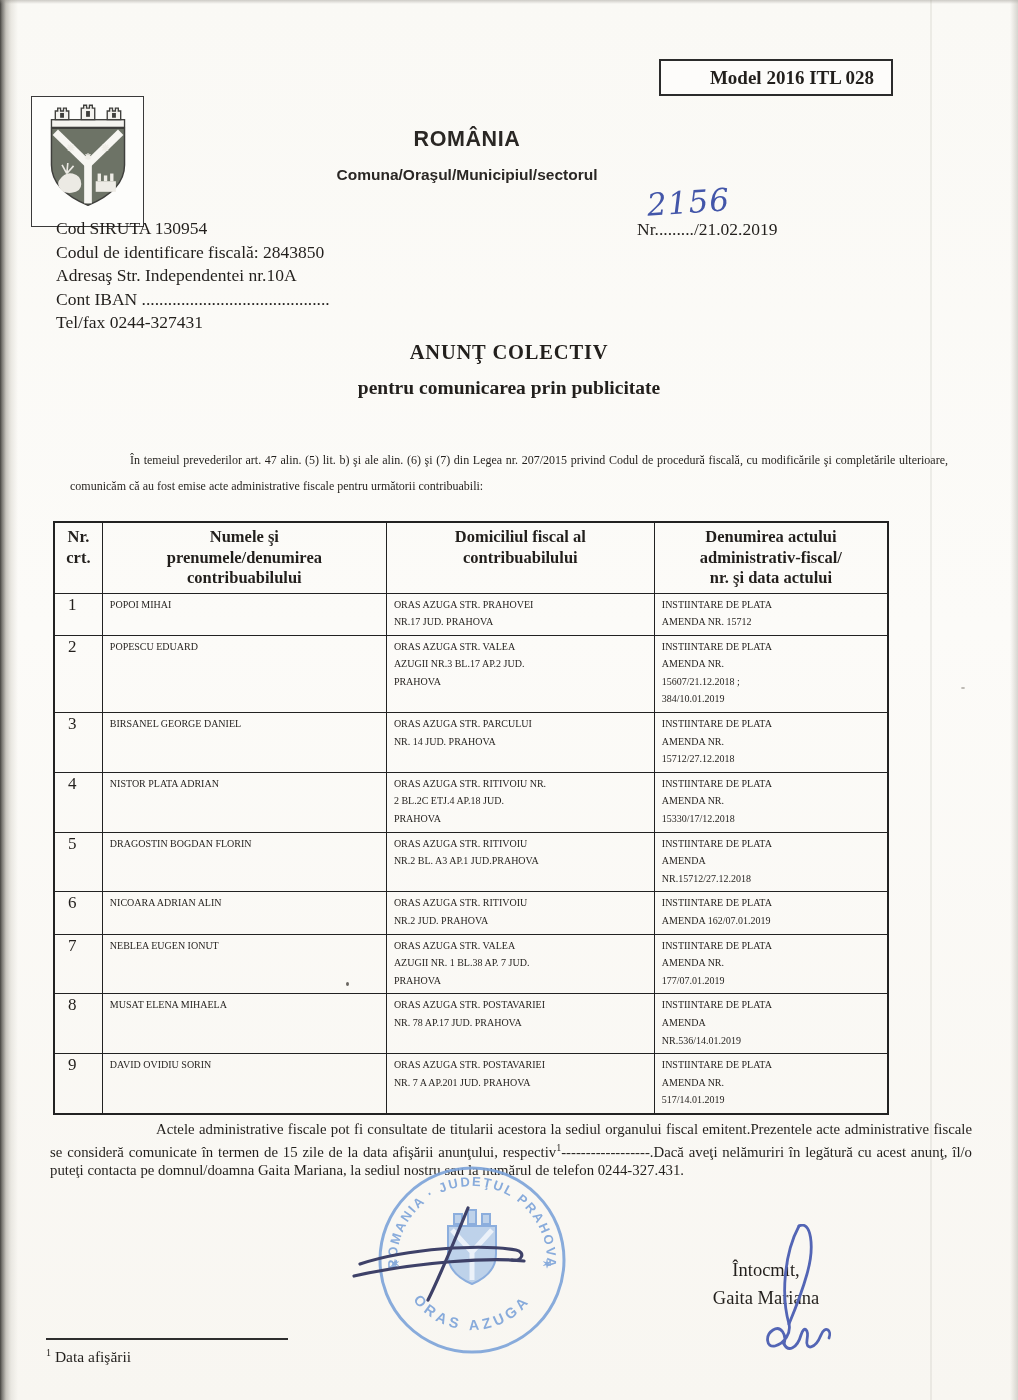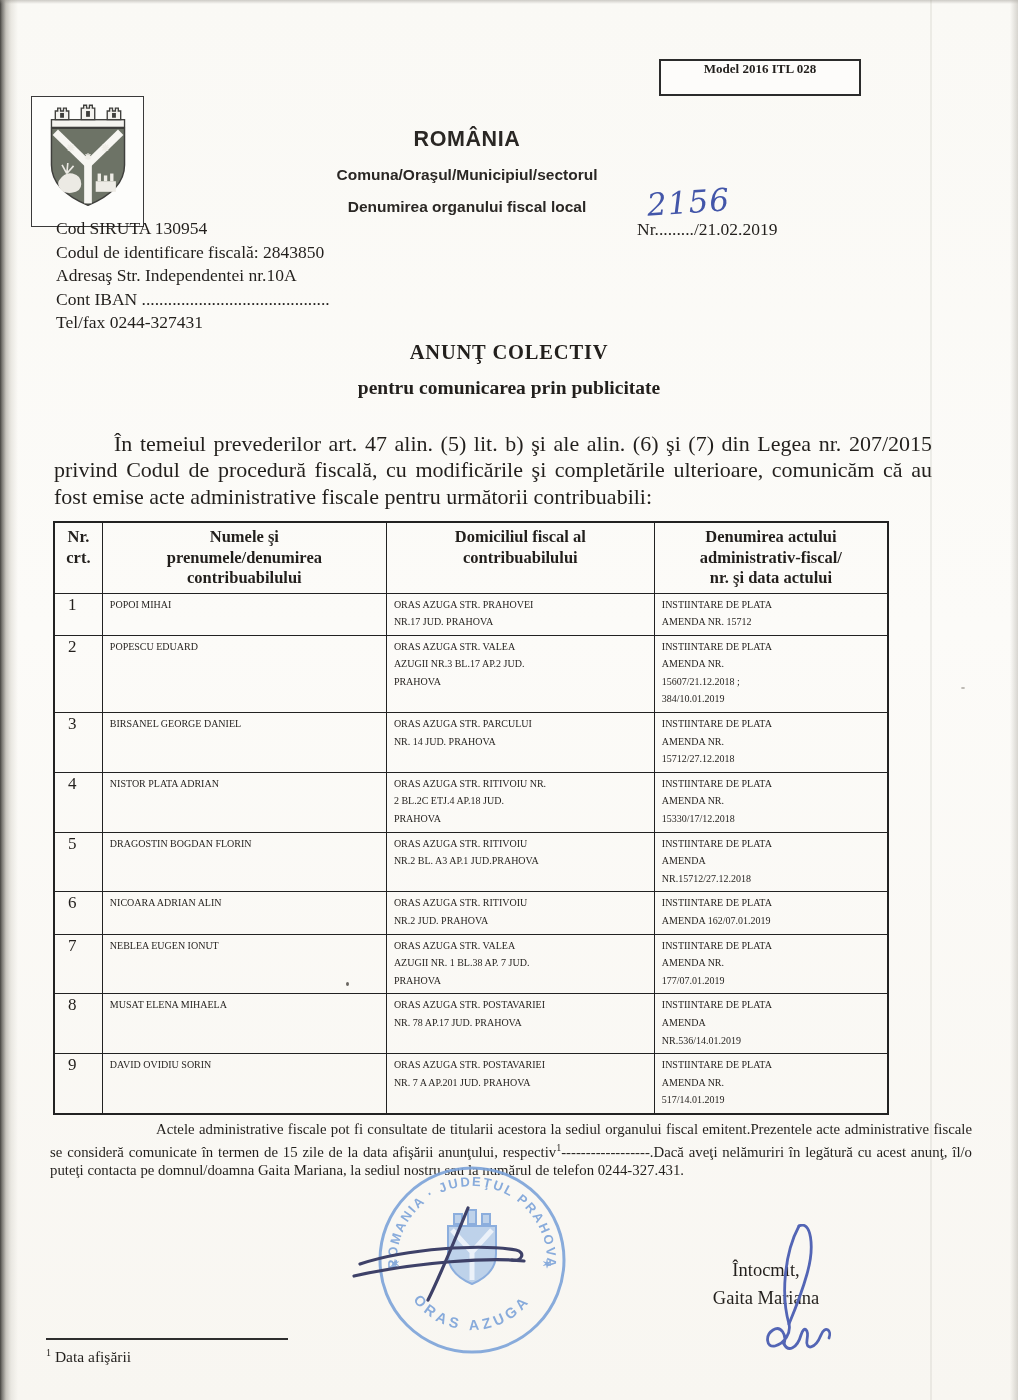--- a/index.html
+++ b/index.html
@@ -11,34 +11,34 @@
         background:linear-gradient(90deg,#44423e 0px,#7b7974 2px,#c7c4bd 6px,#e9e7e1 11px,rgba(250,249,245,0) 18px);}
   .edge-top{position:absolute;left:0;top:0;width:100%;height:4px;z-index:6;
         background:linear-gradient(180deg,rgba(150,147,140,.45),rgba(150,147,140,0));}
   .edge-right{position:absolute;right:0;top:0;width:8px;height:100%;z-index:6;
         background:linear-gradient(270deg,rgba(185,182,175,.55),rgba(185,182,175,0));}
   .fold{position:absolute;left:930px;top:0;width:2px;height:100%;background:rgba(173,170,162,.18);z-index:5;}
   .speck1{position:absolute;left:346px;top:982px;width:3px;height:4px;background:#6a6661;border-radius:50%;z-index:4;}
   .speck2{position:absolute;left:961px;top:687px;width:4px;height:2px;background:#b9b6af;border-radius:50%;z-index:4;}
   
   .model-box{position:absolute;left:659px;top:59px;width:198px;height:33px;border:2px solid #2b2b2b;
-        display:flex;justify-content:center;font-weight:bold;font-size:13px;background:#fdfcfa;}
+        display:flex;align-items:center;justify-content:center;font-weight:bold;font-size:19px;background:#fdfcfa;padding-left:32px;}
   .coat{position:absolute;left:31px;top:96px;width:111px;height:129px;border:1.5px solid #3a3a3a;
         background:#fdfdfb;display:flex;align-items:center;justify-content:center;}
   .letterhead{position:absolute;left:270px;top:127px;width:394px;text-align:center;
         font-family:"Liberation Sans",sans-serif;font-weight:bold;color:#2a2724;}
   .country{font-size:21.5px;letter-spacing:.6px;}
   .lh-line{font-size:15.5px;margin-top:14px;}
   .issuer{position:absolute;left:56px;top:217px;font-size:17.5px;line-height:23.6px;}
   .reg{position:absolute;left:637px;top:219px;font-size:17.5px;}
   .hand-nr{position:absolute;left:647px;top:184px;font-size:31px;color:#4356a9;font-style:italic;
         font-family:"DejaVu Serif",serif;transform:rotate(-4deg);letter-spacing:1px;z-index:3;}
   .doc-title{position:absolute;left:0;top:341px;width:100%;text-align:center;font-size:20.5px;font-weight:bold;letter-spacing:.8px;}
   .doc-subtitle{position:absolute;left:0;top:377px;width:100%;text-align:center;font-size:19.5px;font-weight:bold;}
-  .intro{position:absolute;left:54px;top:431px;width:878px;margin:0;font-size:22px;line-height:26.4px;
+  .intro{position:absolute;left:54px;top:431px;width:878px;margin:16px;font-size:12px;line-height:26.4px;
         text-align:justify;text-indent:60px;}
   
   .flow{position:absolute;left:0;top:521px;width:1018px;}
   table.contrib{margin-left:53px;width:836px;border-collapse:collapse;table-layout:fixed;border:2px solid #222;}
   .contrib th,.contrib td{border:1.6px solid #222;white-space:pre-line;vertical-align:top;}
   .contrib th{font-size:16.5px;line-height:20.5px;font-weight:bold;text-align:center;padding:4px 2px;}
   .contrib td{font-size:10px;line-height:17.6px;padding:2px 5px 4px 7px;}
   td.c-no{font-size:17px;padding-left:13px;}
   .footer-note{margin:5px 46px 0 50px;font-size:14.8px;line-height:18.6px;text-align:justify;text-indent:106px;}
   .footer-note sup{font-size:10px;}
@@ -101,21 +101,20 @@
         <rect x="62" y="73" width="3.5" height="8"></rect>
         <rect x="68.5" y="75" width="3.5" height="6"></rect>
         <rect x="75" y="73" width="3.5" height="8"></rect>
       </g>
     </svg>
   </div>
 
   <div class="letterhead">
     <div class="country">ROMÂNIA</div>
     <div class="lh-line">Comuna/Oraşul/Municipiul/sectorul</div>
-    <div class="lh-line">Denumirea organului fiscal local</div>
   </div>
 
   <div class="issuer">
     <div>Cod SIRUTA 130954</div>
     <div>Codul de identificare fiscală: 2843850</div>
     <div>Adresaş Str. Independentei nr.10A</div>
     <div>Cont IBAN ...........................................</div>
     <div>Tel/fax 0244-327431</div>
   </div>
 

